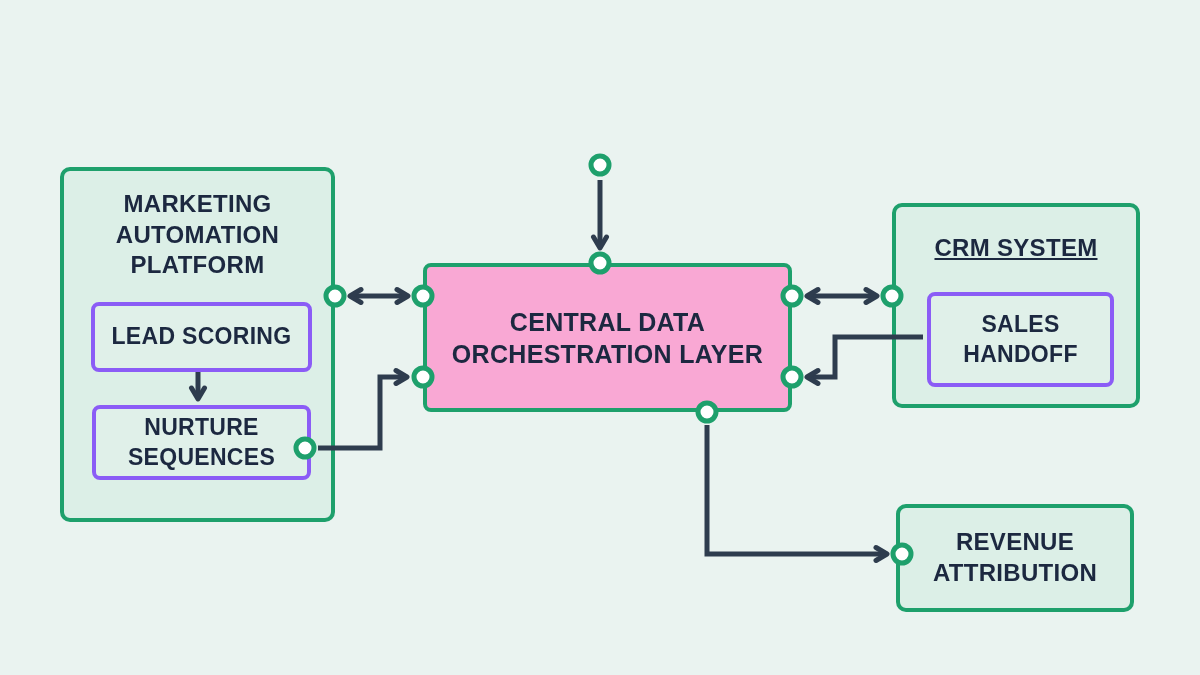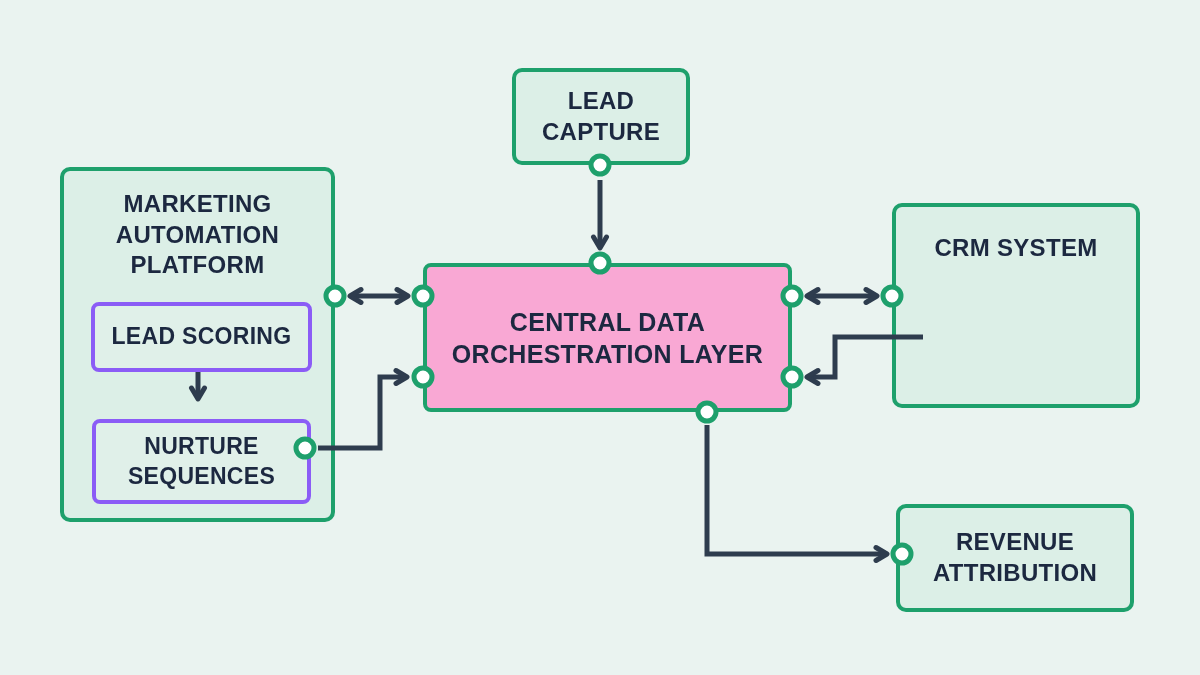--- a/index.html
+++ b/index.html
@@ -64,45 +64,45 @@
     width: 1200px;
     height: 675px;
     pointer-events: none;
   }
 </style>
 </head>
 <body>
 
 <div class="canvas">
 
-  <div class="node flex-center" style="left:512px; top:68px; width:178px; height:97px;">
-    <div class="label md">LEAD
-CAPTURE</div>
-  </div>
 
   <div class="node" style="left:60px; top:167px; width:275px; height:355px;">
     <div class="node-title label md" style="top:18px;">MARKETING
 AUTOMATION
 PLATFORM</div>
     <div class="subnode" style="left:27px; top:131px; width:221px; height:70px;">
       <div class="label sm">LEAD SCORING</div>
     </div>
-    <div class="subnode" style="left:28px; top:248px; width:219px; height:85px;">
+    <div class="subnode" style="left:28px; top:234px; width:219px; height:75px;">
       <div class="label sm">NURTURE
 SEQUENCES</div>
     </div>
   </div>
 
   <div class="node central flex-center" style="left:423px; top:263px; width:369px; height:149px;">
     <div class="label lg">CENTRAL DATA
 ORCHESTRATION LAYER</div>
   </div>
 
   <div class="node" style="left:892px; top:203px; width:248px; height:205px;">
-    <div class="node-title label md" style="top:26px;">CRM SYSTEM</div>
+    <div class="node-title label md" style="top:26px;text-decoration:underline;">CRM SYSTEM</div>
+    <div class="subnode" style="left:31px; top:85px; width:187px; height:95px;">
+      <div class="label sm">SALES
+HANDOFF</div>
+    </div>
   </div>
 
   <div class="node flex-center" style="left:896px; top:504px; width:238px; height:108px;">
     <div class="label md">REVENUE
 ATTRIBUTION</div>
   </div>
 
   <svg class="overlay" viewBox="0 0 1200 675">
     <defs>
       <marker id="chev-end" markerWidth="22" markerHeight="22" refX="13" refY="10" orient="auto" markerUnits="userSpaceOnUse">

